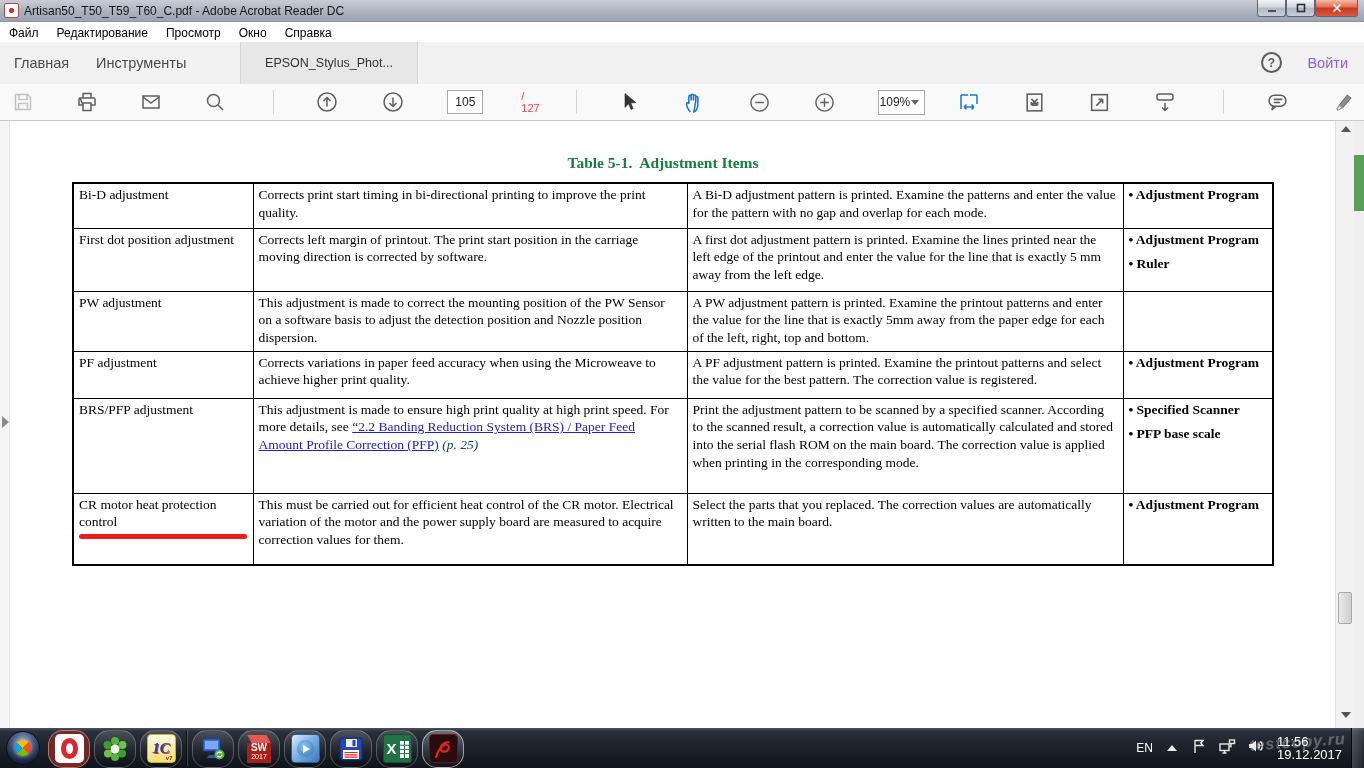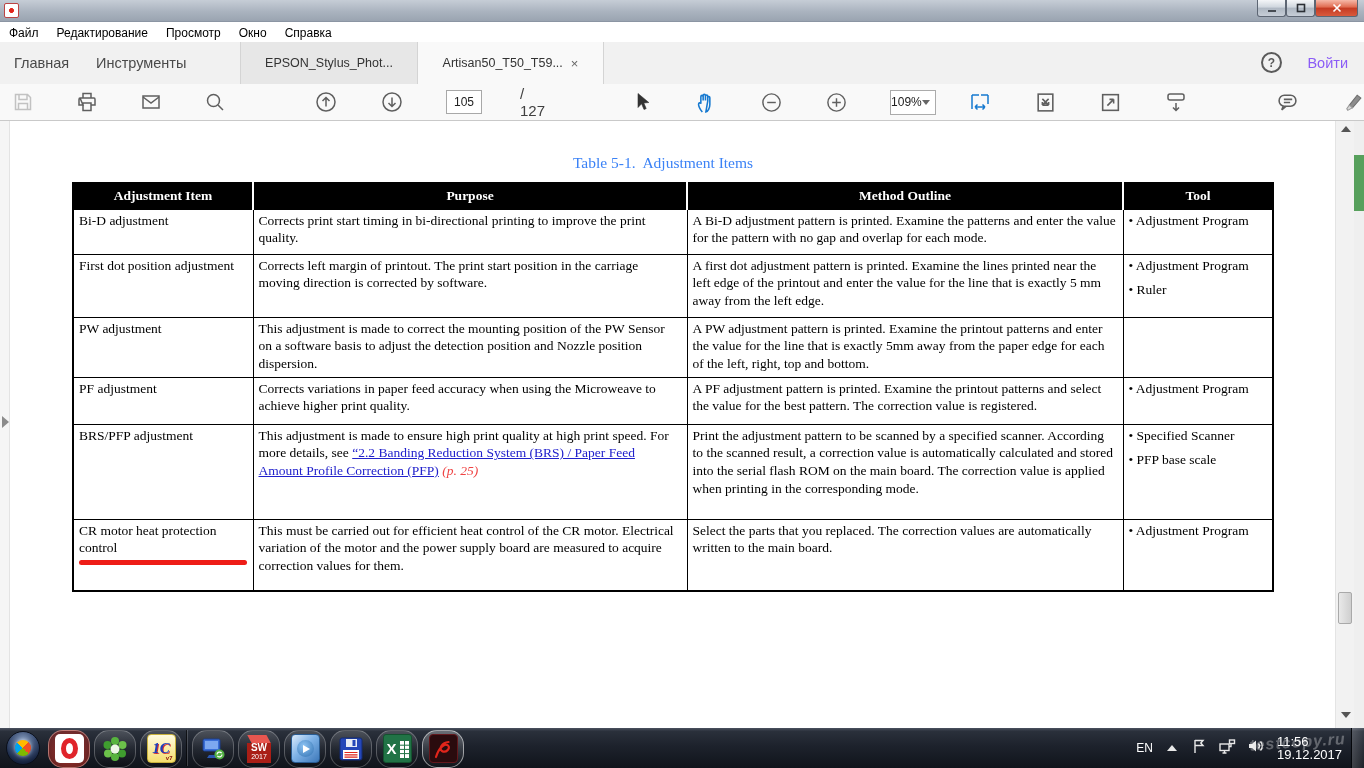--- a/index.html
+++ b/index.html
@@ -48,21 +48,21 @@
   
   #toolbar { position:absolute; left:0; top:84px; width:1364px; height:37px; background:#f9f9f9;
     border-bottom:1px solid #c9c9c9; display:flex; align-items:center; padding-left:12px;gap:32px; }
   .tbtn { width:30px; height:30px; display:flex; align-items:center; justify-content:center; margin-right:10px; }
   .tsep { width:1px; height:24px; background:#d5d5d5; margin:0 10px 0 4px; }
   .ticon { stroke:#5f5f5f; fill:none; stroke-width:1.5; }
   .ticon.disabled { stroke:#c2c2c2; }
   .ticon.blue { stroke:#1679d0; }
   #page-box { width:36px; height:24px; border:1px solid #a8a8a8; background:#fff; text-align:center;
     font-size:12px; color:#222; margin-right:6px; font-family:"Liberation Sans",sans-serif; }
-  #page-total { font-size:15px; color:#404040; margin-right:8px; }
+  #page-total { font-size:11px; color:#ef4444; }
   #zoom-box { width:64px; height:25px; border:1px solid #ababab; background:#fff; display:flex;
     align-items:center; }
   #zoom-box .zval { flex:1; text-align:center; font-size:12px; color:#222; }
   #zoom-box .zcaret { width:0; height:0; border-left:4px solid transparent; border-right:4px solid transparent;
     border-top:5px solid #666; margin-right:5px; }
 
   
   #docarea { position:absolute; left:0; top:121px; width:1364px; height:607px; background:#fff; }
   #navstrip { position:absolute; left:0; top:0; width:10px; height:100%; background:#f5f5f5; border-right:1px solid #e3e3e3; }
   #nav-expander { position:absolute; left:2px; top:295px; width:0; height:0;
@@ -73,33 +73,33 @@
     border-left:5px solid transparent; border-right:5px solid transparent; border-bottom:6px solid #555; }
   .scroll-arrow-down { position:absolute; bottom:10px; left:5px; width:0; height:0;
     border-left:5px solid transparent; border-right:5px solid transparent; border-top:6px solid #555; }
   #scroll-thumb { position:absolute; left:2px; top:471px; width:14px; height:32px;
     background:linear-gradient(to right,#e9e9e9,#cfcfcf); border:1px solid #a9a9a9; border-radius:2px; }
   #rightstrip { position:absolute; right:0; top:0; width:10px; height:100%; background:#efefef; }
   #green-marker { position:absolute; right:0; top:34px; width:10px; height:56px; background:#57a05c; }
 
   
   #doc-title { position:absolute; left:0; right:20px; top:33px; text-align:center;
-    font-family:"Liberation Serif", serif; font-weight:normal; font-size:15.5px; color:#3b82f6; white-space:pre; }
+    font-family:"Liberation Serif", serif; font-weight:bold; font-size:15.5px; color:#15803d; white-space:pre; }
   #table-wrap { position:absolute; left:61px; top:61px; width:1200px; }
   table.adj { border-collapse:collapse; width:1200px; table-layout:fixed;
     font-family:"Liberation Serif", serif; font-size:13.5px; line-height:1.32; color:#000;
     border:2px solid #000; }
   table.adj th, table.adj td { border:1px solid #000; padding:2px 5px; vertical-align:top; }
   table.adj th { background:#000; color:#fff; font-size:13.5px; font-weight:bold; height:26px;
     vertical-align:middle; border:1px solid #000; border-right:2px solid #fff; }
   table.adj th:last-child { border-right:1px solid #000; }
   td.item-cell { vertical-align:middle;margin-top:46px; }
-  td.tool-cell .tool-line { margin-bottom:7px; }
+  td.tool-cell .tool-line { margin-bottom:7px;font-weight:bold; }
   a.doclink { color:#2121cc; text-decoration:underline; }
-  .pageref { color:#ef4444; font-style:italic; }
+  .pageref { color:#0c4a6e; font-style:italic; }
   #red-underline { width:168px; height:5px; background:#ee1d17; border-radius:2.5px; margin-top:3px; }
 
   
   #taskbar { position:absolute; left:0; top:728px; width:1364px; height:40px;
     background:linear-gradient(to bottom,#4b5260 0%,#2a303b 8%,#1d222c 45%,#10141b 100%);
     display:flex; align-items:center; }
   #start-orb { width:46px; height:40px; display:flex; align-items:center; justify-content:center; }
   .orb { width:34px; height:34px; border-radius:50%;
     background:radial-gradient(circle at 50% 30%, #8fa6c8 0%, #3c4f74 45%, #16233f 75%, #0a1326 100%);
     border:1px solid #0a0f1a; display:flex; align-items:center; justify-content:center; }
@@ -142,20 +142,21 @@
   #show-desktop { width:13px; height:40px; border-left:1px solid #05070b; background:linear-gradient(to right, rgba(255,255,255,.20), rgba(255,255,255,.06)); }
   #watermark { position:absolute; right:18px; top:10px; width:230px; text-align:right;
     font-style:italic; font-weight:bold; font-size:16px; letter-spacing:1px;
     color:rgba(255,255,255,.30); transform:rotate(-4deg); pointer-events:none; }
 </style>
 </head>
 <body>
 
 <div id="titlebar">
   <div class="tb-appicon"></div>
+  <span class="title-text">Artisan50_T50_T59_T60_C.pdf - Adobe Acrobat Reader DC</span>
   <div class="win-controls">
     <div class="win-btn">
       <svg width="10" height="10" viewBox="0 0 10 10">
           <path class="win-glyph" d="M1 8h8"></path>
         </svg>
     </div>
     <div class="win-btn">
       <svg width="10" height="10" viewBox="0 0 10 10">
           <rect class="win-glyph" x="1.5" y="1.5" width="7" height="7"></rect>
         </svg>
@@ -174,24 +175,20 @@
   <span class="menu-item">Просмотр</span>
   <span class="menu-item">Окно</span>
   <span class="menu-item">Справка</span>
 </div>
 
 <div id="tabbar">
   <span class="nav-tab" id="tab-home">Главная</span>
   <span class="nav-tab" id="tab-tools">Инструменты</span>
   <div class="doc-tab" id="doc-tab-1">
     <span>EPSON_Stylus_Phot...</span>
-  </div>
-  <div class="doc-tab" id="doc-tab-2">
-    <span>Artisan50_T50_T59...</span>
-    <span class="tab-close">×</span>
   </div>
   <div id="help-btn">
     <span>?</span>
   </div>
   <span id="signin">Войти</span>
 </div>
 
 <div id="toolbar">
   <div class="tbtn">
     <svg width="22" height="22" viewBox="0 0 22 22">
@@ -306,26 +303,20 @@
 
     <div id="table-wrap">
       <table class="adj">
         <colgroup>
             <col style="width:180px">
             <col style="width:434px">
             <col style="width:436px">
             <col style="width:150px">
           </colgroup>
         <tbody>
-            <tr>
-          <th>Adjustment Item</th>
-          <th>Purpose</th>
-          <th>Method Outline</th>
-          <th>Tool</th>
-        </tr>
         <tr style="height:45px">
           <td class="item-cell">Bi-D adjustment</td>
           <td>Corrects print start timing in bi-directional printing to improve the print quality.</td>
           <td>A Bi-D adjustment pattern is printed. Examine the patterns and enter the value for the pattern with no gap and overlap for each mode.</td>
           <td class="tool-cell">
             <div class="tool-line">• Adjustment Program</div>
           </td>
         </tr>
         <tr style="height:63px">
           <td class="item-cell">First dot position adjustment</td>

